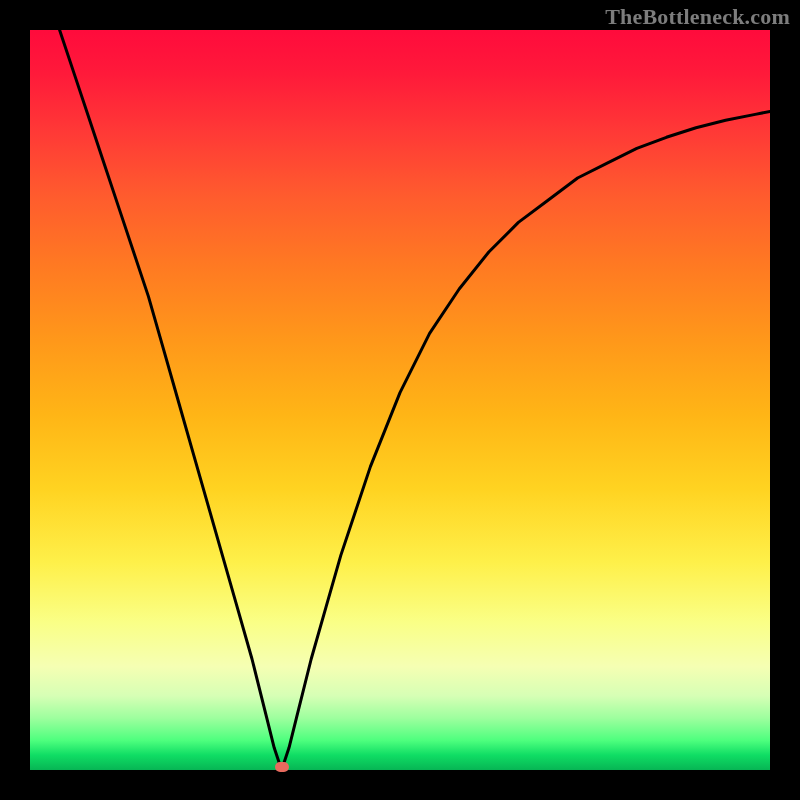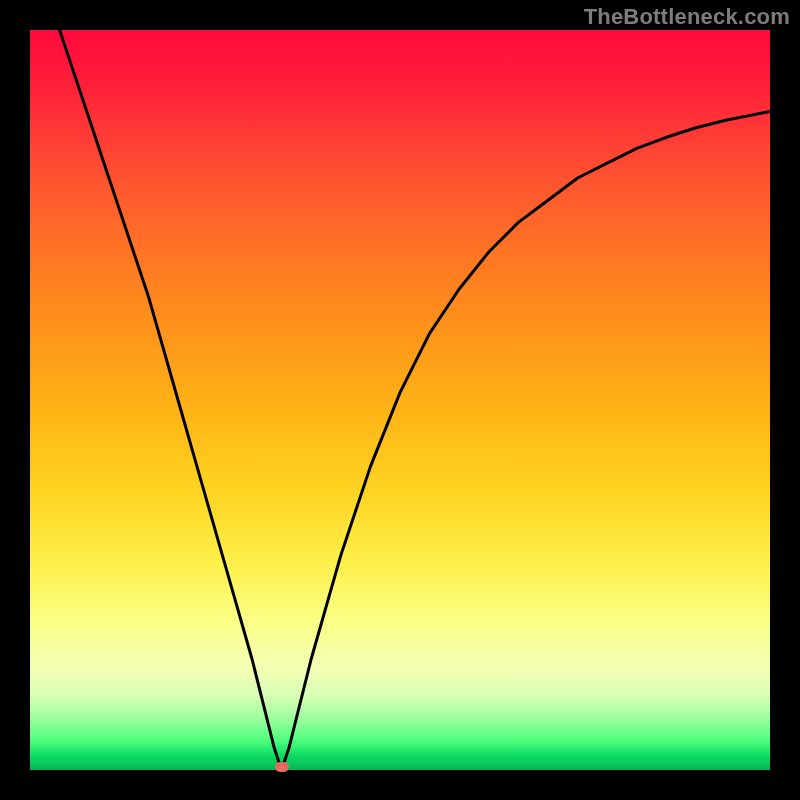--- a/index.html
+++ b/index.html
@@ -56,21 +56,21 @@
     position: absolute;
     left: 0;
     top: 0;
     width: 740px;
     height: 740px;
   }
   .watermark {
     position: absolute;
     top: 4px;
     right: 10px;
-    font-family: Liberation Sans, sans-serif;
+    font-family: Liberation Serif, serif;
     font-size: 22px;
     font-weight: 600;
     color: #7d7d7d;
     letter-spacing: 0.2px;
     user-select: none;
   }
   .marker {
     position: absolute;
     width: 14px;
     height: 10px;

